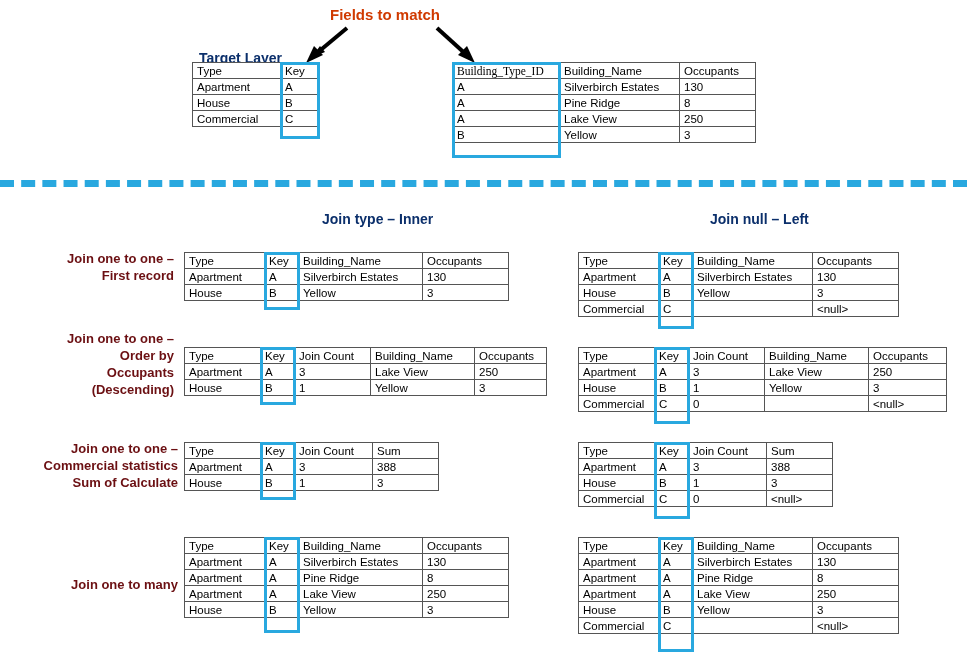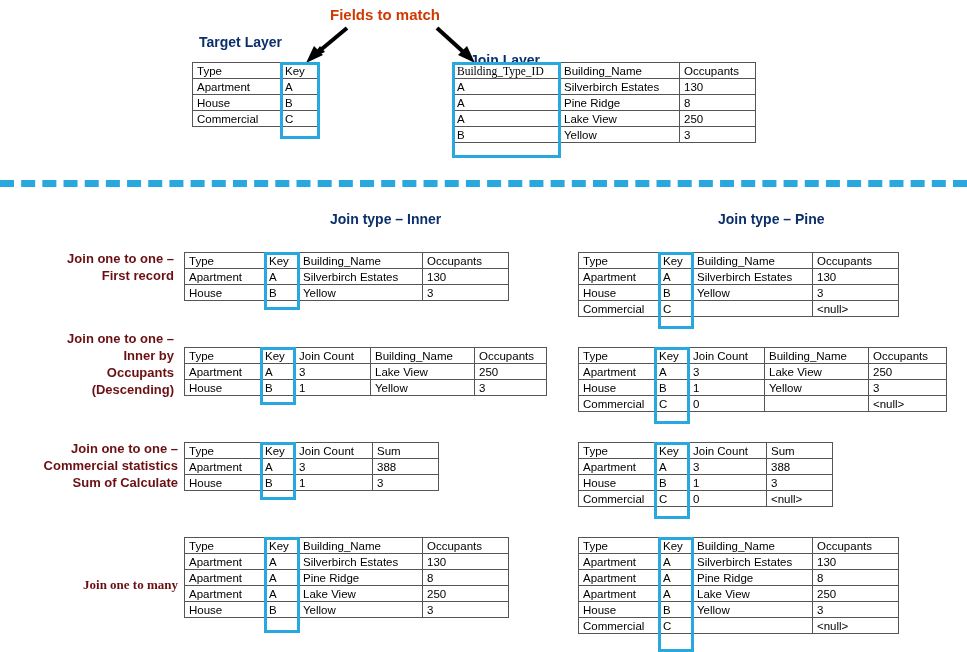--- a/index.html
+++ b/index.html
@@ -21,33 +21,33 @@
     height: 652px;
   }
   .abs { position: absolute; }
 
   
   .hdr-title {
     font-weight: bold;
     font-size: 14px;
     color: #0b2f6b;
     white-space: nowrap;
+    margin-top: 16px;
   }
   .fields-label {
     font-weight: bold;
     font-size: 15px;
     color: #d03a00;
     white-space: nowrap;
   }
   .jointype-title {
     font-weight: bold;
     font-size: 14px;
     color: #0b2f6b;
     white-space: nowrap;
-    margin-left: 8px;
   }
   .row-label {
     font-weight: bold;
     font-size: 13px;
     color: #6b0f12;
     text-align: right;
     line-height: 17px;
   }
 
   
@@ -179,21 +179,21 @@
           <td>3</td>
         </tr>
       </tbody>
     </table>
     <div class="keybox" style="left:0px; top:0px; width:109px; height:96px;"></div>
   </div>
 
   <div class="divider"></div>
 
   <div class="abs jointype-title" style="left:322px; top:211px;">Join type – Inner</div>
-  <div class="abs jointype-title" style="left:710px; top:211px;">Join type – Pine</div>
+  <div class="abs jointype-title" style="left:710px; top:211px;">Join null – Left</div>
 
   <div class="abs row-label" style="left:8px; top:250px; width:166px;">
     <div>Join one to one –</div>
     <div>First record</div>
   </div>
 
   <div class="abs" style="left:184px; top:252px;">
     <table class="grid">
       <thead>
         <tr>
@@ -250,21 +250,21 @@
           <td></td>
           <td class="null">&lt;null&gt;</td>
         </tr>
       </tbody>
     </table>
     <div class="keybox" style="left:80px; top:0px; width:36px; height:77px;"></div>
   </div>
 
   <div class="abs row-label" style="left:8px; top:330px; width:166px;">
     <div>Join one to one –</div>
-    <div>Inner by</div>
+    <div>Order by</div>
     <div>Occupants</div>
     <div>(Descending)</div>
   </div>
 
   <div class="abs" style="left:184px; top:347px;">
     <table class="grid">
       <thead>
         <tr>
           <th style="width:76px;">Type</th>
           <th style="width:34px;">Key</th>
@@ -392,21 +392,21 @@
           <td>Commercial</td>
           <td>C</td>
           <td>0</td>
           <td class="null">&lt;null&gt;</td>
         </tr>
       </tbody>
     </table>
     <div class="keybox" style="left:76px; top:0px; width:36px; height:77px;"></div>
   </div>
 
-  <div class="abs row-label" style="left:4px; top:576px; width:174px;font-family:Liberation Serif, serif;">
+  <div class="abs row-label" style="left:4px; top:576px; width:174px;">
     <div>Join one to many</div>
   </div>
 
   <div class="abs" style="left:184px; top:537px;">
     <table class="grid">
       <thead>
         <tr>
           <th style="width:80px;">Type</th>
           <th style="width:34px;">Key</th>
           <th style="width:124px;">Building_Name</th>

